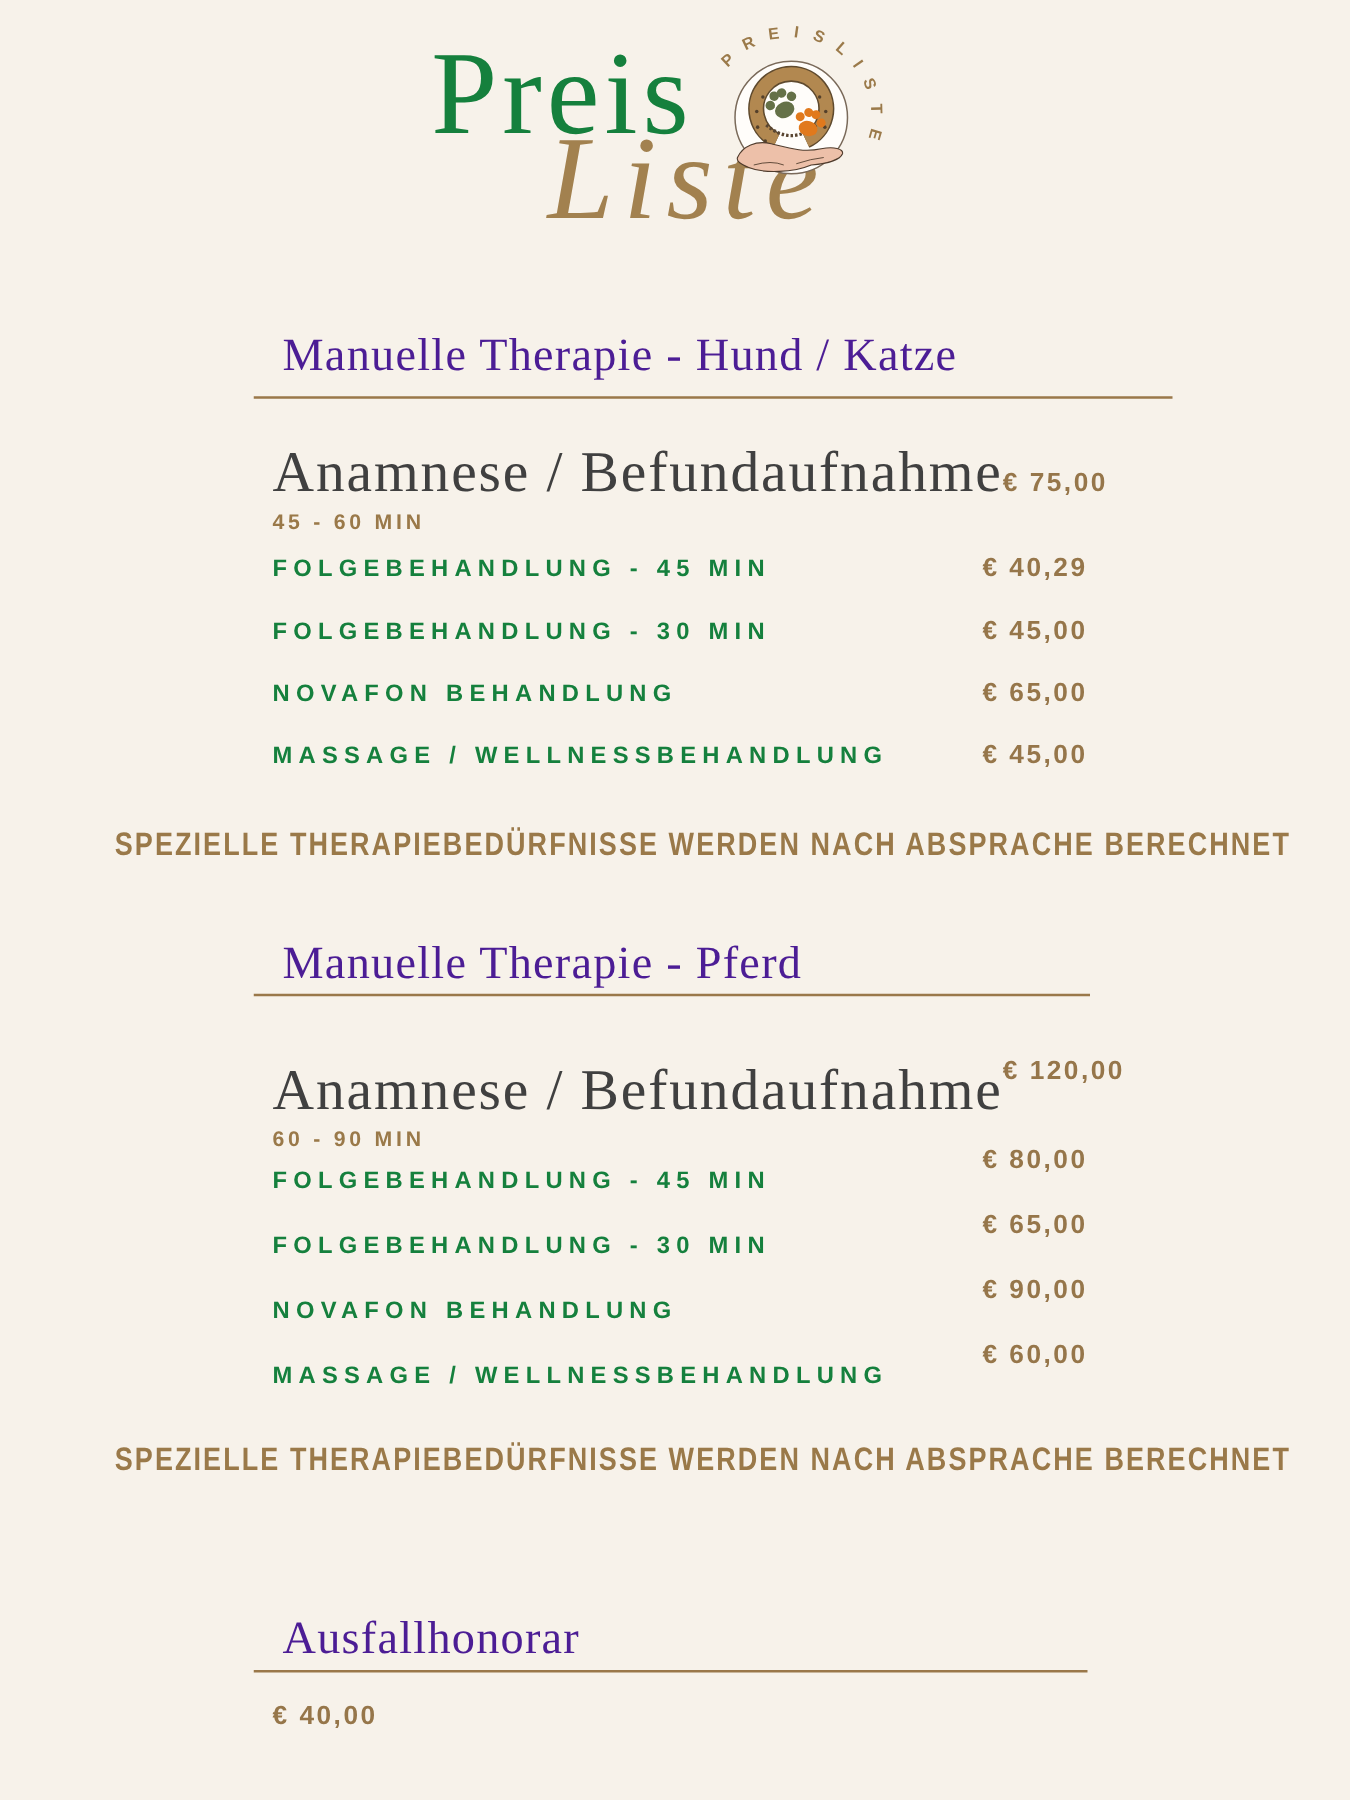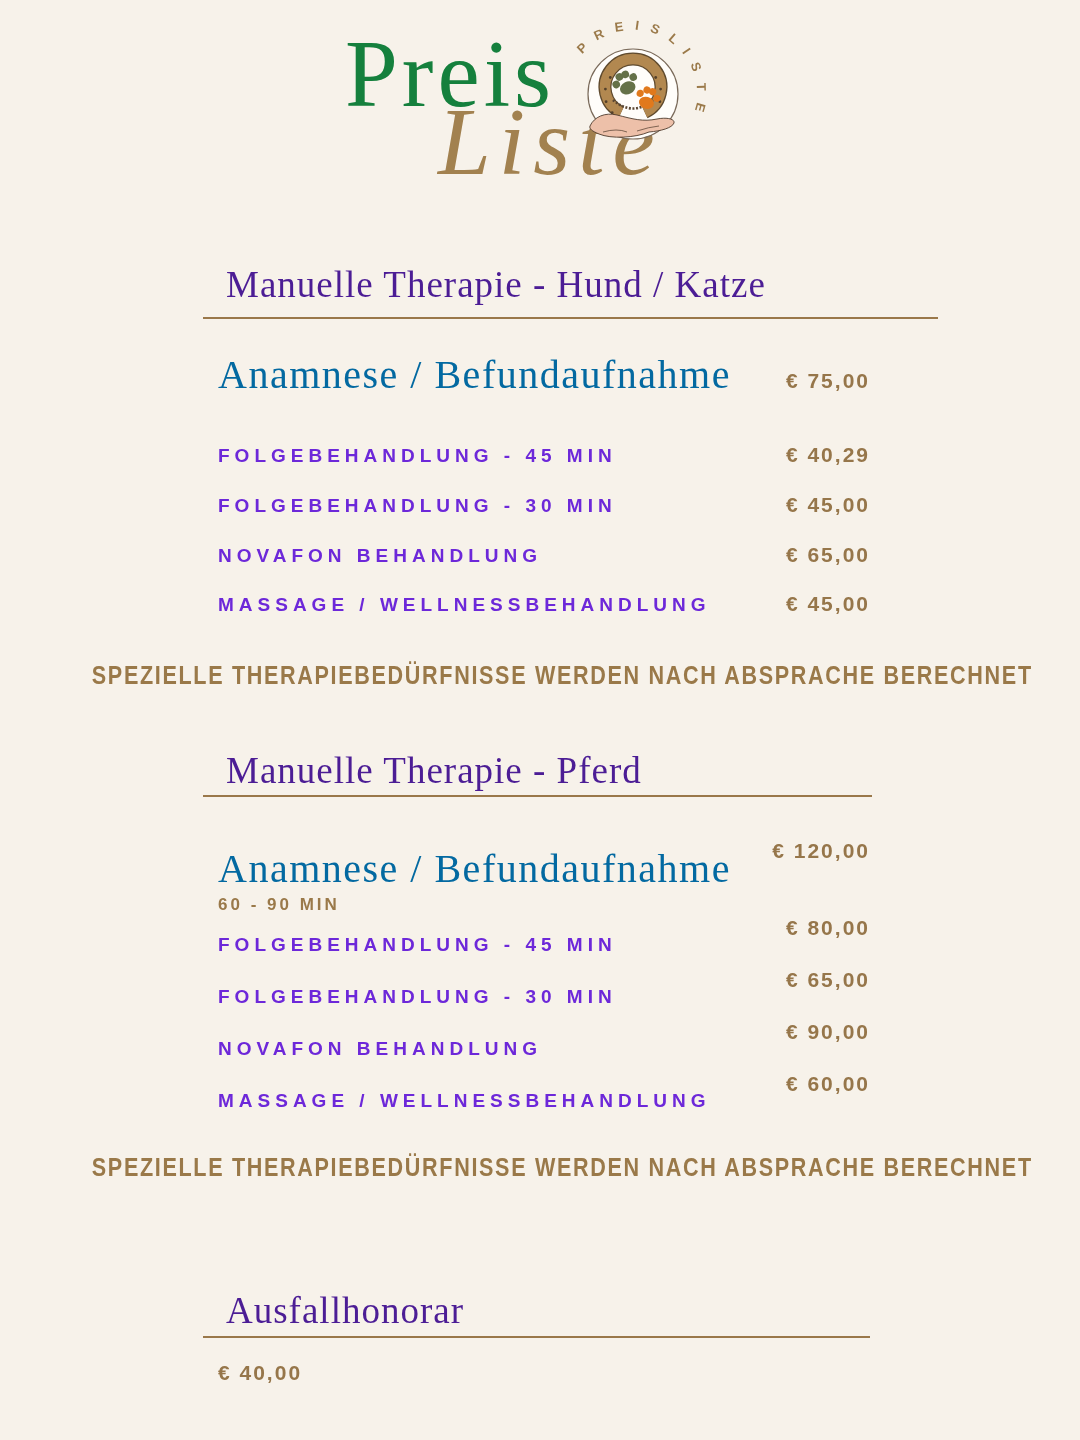--- a/index.html
+++ b/index.html
@@ -38,26 +38,26 @@
   #rule2{top:795px;width:669px}
   #rule3{top:1336px;width:667px}
 
   
   .row{
     position:absolute;left:218px;width:652px;
     display:flex;justify-content:space-between;align-items:baseline;
   }
   .svc{
     font-weight:700;font-size:19px;letter-spacing:5px;
-    color:#6d28d9;white-space:nowrap;
+    color:#15803d;white-space:nowrap;
   }
   .svc-serif{
     font-family:"Liberation Serif",serif;font-weight:400;
-    font-size:40px;line-height:1.15;letter-spacing:1.5px;
-    color:#0369a1;white-space:nowrap;
+    font-size:46px;line-height:1.15;letter-spacing:1.5px;
+    color:#404040;white-space:nowrap;
   }
   .sub{
     font-weight:700;font-size:17px;letter-spacing:3px;
     color:#9a7949;margin-top:3px;white-space:nowrap;
   }
   .price{
     font-weight:700;font-size:21px;letter-spacing:2px;
     color:#96764a;white-space:nowrap;
   }
   .lift{position:relative;top:-16px;margin-left:44px;}
@@ -134,20 +134,21 @@
       </text>
     </svg>
   </header>
 
   <h2 class="section-heading" id="h1">Manuelle Therapie - Hund / Katze</h2>
   <div class="rule" id="rule1"></div>
 
   <div class="row" id="s1r1">
     <div>
       <div class="svc-serif">Anamnese / Befundaufnahme</div>
+      <div class="sub">45 - 60 MIN</div>
     </div>
     <div class="price">€ 75,00</div>
   </div>
   <div class="row" id="s1r2">
     <div class="svc">FOLGEBEHANDLUNG - 45 MIN</div>
     <div class="price">€ 40,29</div>
   </div>
   <div class="row" id="s1r3">
     <div class="svc">FOLGEBEHANDLUNG - 30 MIN</div>
     <div class="price">€ 45,00</div>

